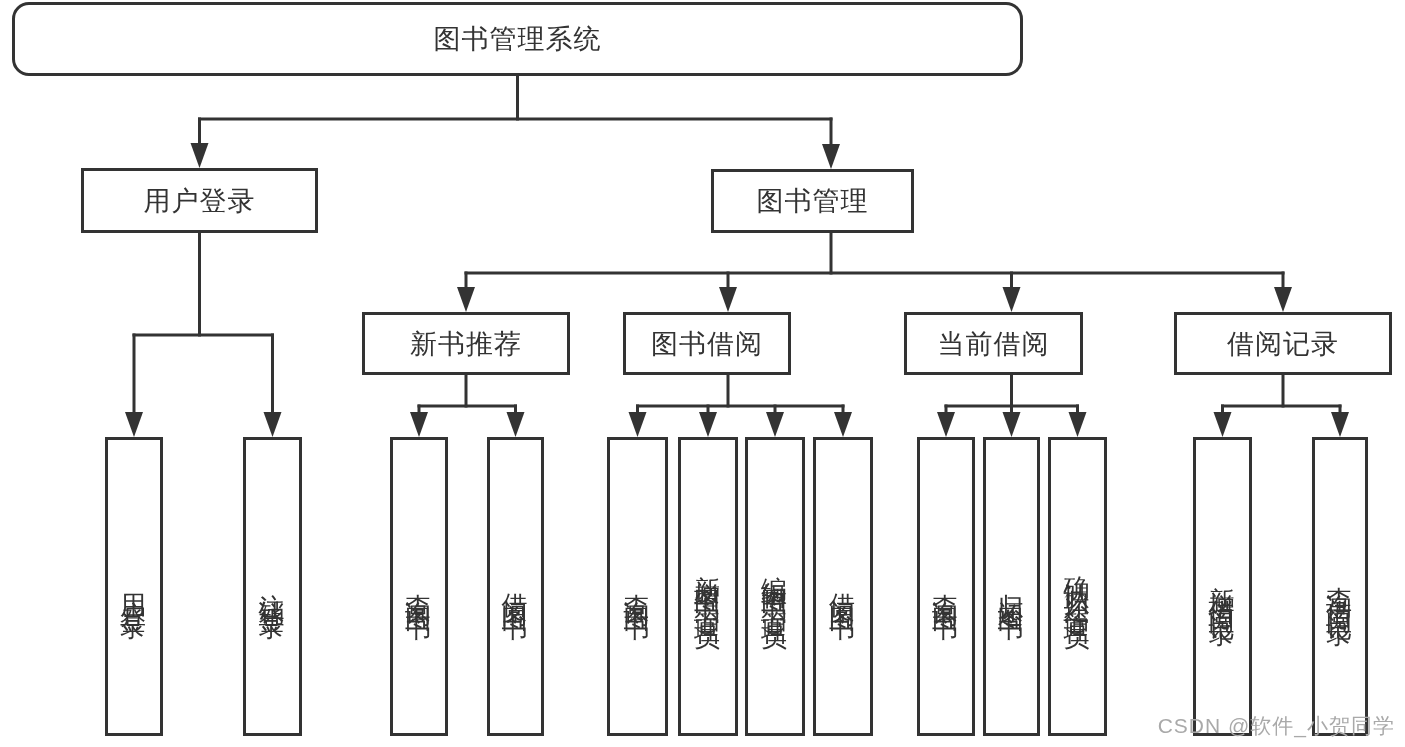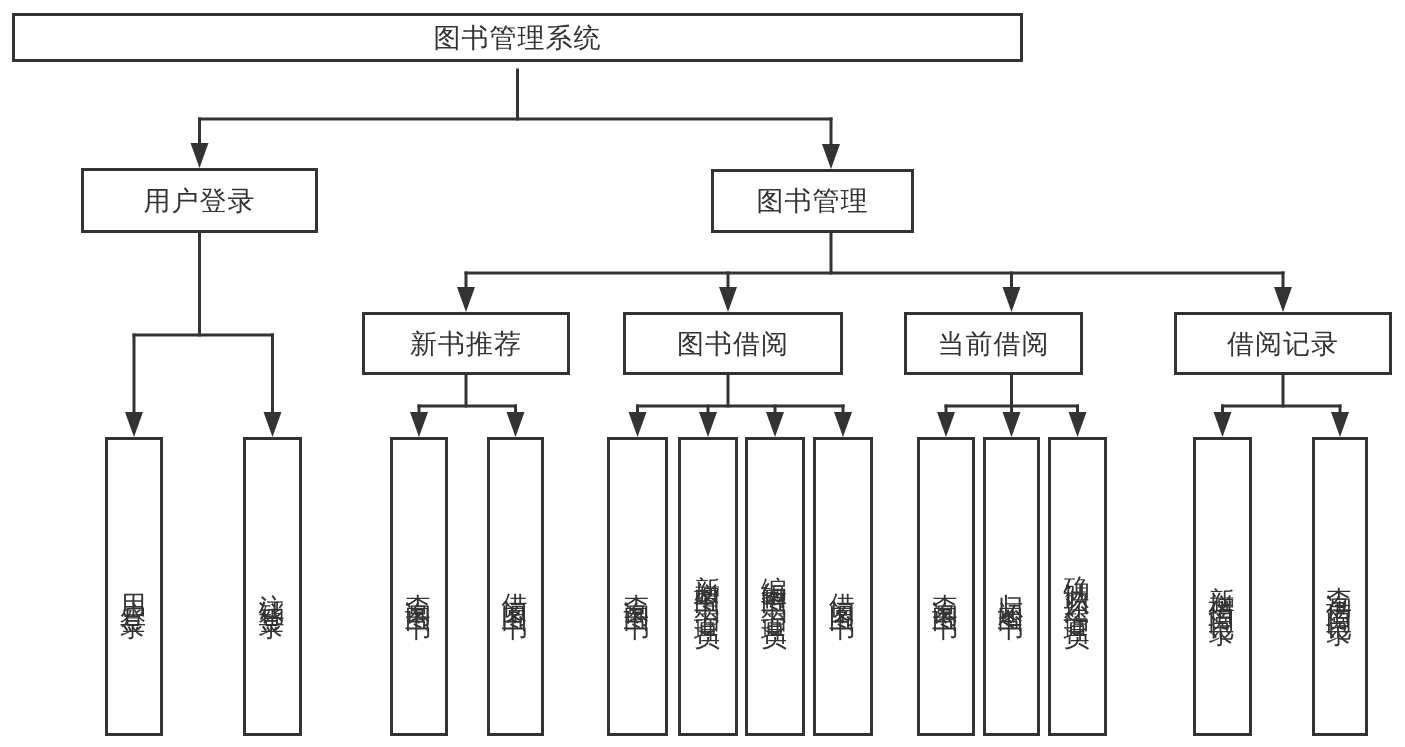--- a/index.html
+++ b/index.html
@@ -98,33 +98,33 @@
       <line x1="1077.5" y1="406" x2="1077.5" y2="414" stroke="#333333" stroke-width="3" stroke-linecap="square"></line>
       <polygon points="1068.5,412 1086.5,412 1077.5,437" fill="#333333"></polygon>
       <line x1="1283" y1="375" x2="1283" y2="406" stroke="#333333" stroke-width="3" stroke-linecap="square"></line>
       <line x1="1222.5" y1="406" x2="1340" y2="406" stroke="#333333" stroke-width="3" stroke-linecap="square"></line>
       <line x1="1222.5" y1="406" x2="1222.5" y2="414" stroke="#333333" stroke-width="3" stroke-linecap="square"></line>
       <polygon points="1213.5,412 1231.5,412 1222.5,437" fill="#333333"></polygon>
       <line x1="1340" y1="406" x2="1340" y2="414" stroke="#333333" stroke-width="3" stroke-linecap="square"></line>
       <polygon points="1331,412 1349,412 1340,437" fill="#333333"></polygon>
     </svg>
   <div id="nodes">
-      <div class="node hbox" style="left: 12px; top: 13px; width: 1011px; height: 49px;">
+      <div class="node hbox" style="left: 12px; top: 2px; width: 1011px; height: 74px; border-radius: 17px;">
         <span class="lbl">图书管理系统</span>
       </div>
       <div class="node hbox" style="left: 81px; top: 168px; width: 237px; height: 65px;">
         <span class="lbl">用户登录</span>
       </div>
       <div class="node hbox" style="left: 711px; top: 169px; width: 203px; height: 64px;">
         <span class="lbl">图书管理</span>
       </div>
       <div class="node hbox" style="left: 362px; top: 312px; width: 208px; height: 63px;">
         <span class="lbl">新书推荐</span>
       </div>
-      <div class="node hbox" style="left: 623px; top: 312px; width: 220px; height: 63px;">
+      <div class="node hbox" style="left: 623px; top: 312px; width: 168px; height: 63px;">
         <span class="lbl">图书借阅</span>
       </div>
       <div class="node hbox" style="left: 904px; top: 312px; width: 179px; height: 63px;">
         <span class="lbl">当前借阅</span>
       </div>
       <div class="node hbox" style="left: 1174px; top: 312px; width: 218px; height: 63px;">
         <span class="lbl">借阅记录</span>
       </div>
       <div class="node vbox" style="left: 105px; top: 437px; width: 58px; height: 299px;">
         <span class="lbl">用户登录</span>
@@ -159,13 +159,14 @@
       <div class="node vbox" style="left: 1048px; top: 437px; width: 59px; height: 299px;">
         <span class="lbl">确认归还（管理员）</span>
       </div>
       <div class="node vbox" style="left: 1193px; top: 437px; width: 59px; height: 299px;">
         <span class="lbl">新增借阅记录</span>
       </div>
       <div class="node vbox" style="left: 1312px; top: 437px; width: 56px; height: 299px;">
         <span class="lbl">查询借阅记录</span>
       </div>
     </div>
+  <div class="watermark">CSDN @软件_小贺同学</div>
 </div>
 
 </body></html>

